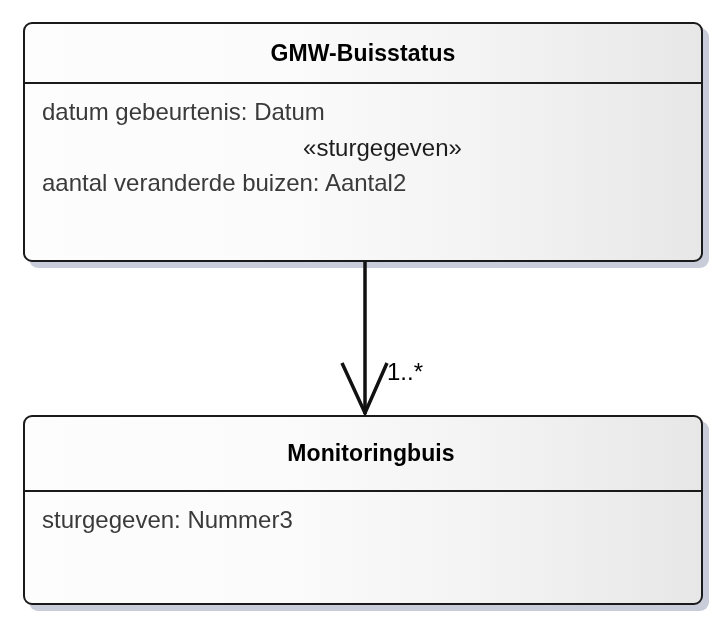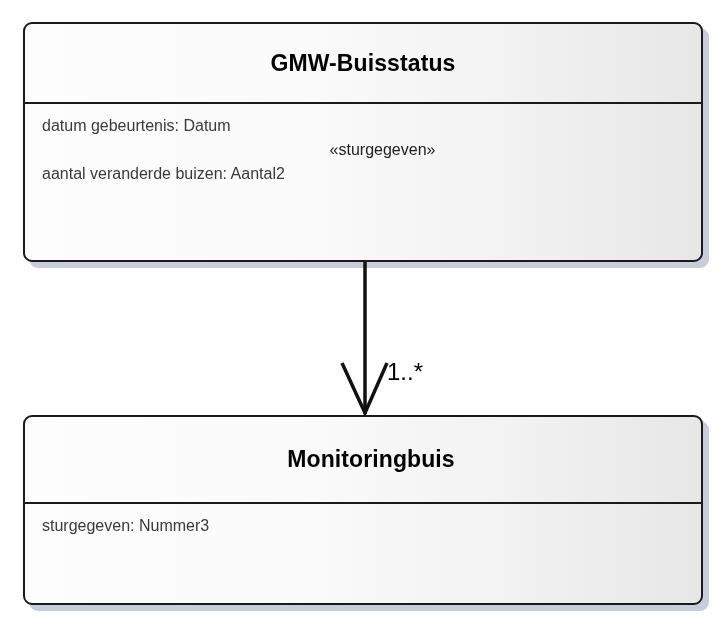--- a/index.html
+++ b/index.html
@@ -47,21 +47,21 @@
     color: #000000;
     letter-spacing: 0.1px;
     text-align: center;
     white-space: nowrap;
   }
   .uml-class-body {
     box-sizing: border-box;
     padding: 11px 0 0 17px;
   }
   .uml-attr {
-    font-size: 16px;
+    font-size: 24px;
     color: #3a3a3a;
     line-height: 1.42;
     white-space: pre;
   }
   .uml-attr.stereotype {
     padding-left: 22px;
     color: #1d1d1d;
     line-height: 1.55;
     text-align: center;
   }
@@ -84,39 +84,39 @@
     z-index: 4;
   }
 </style>
 </head>
 <body>
 
 <div id="canvas">
 
   <div class="uml-shadow" style="left:29px; top:28px; width:680px; height:240px;"></div>
   <div class="uml-class" style="left:23px; top:22px; width:680px; height:240px; z-index:2;">
-    <div class="uml-class-header" style="height:80px;">
+    <div class="uml-class-header" style="height:60px;">
       <span class="uml-class-name">GMW-Buisstatus</span>
     </div>
     <div class="uml-class-body">
       <div class="uml-attr">datum gebeurtenis: Datum</div>
       <div class="uml-attr stereotype">«sturgegeven»</div>
       <div class="uml-attr">aantal veranderde buizen: Aantal2</div>
     </div>
   </div>
 
   <svg class="assoc-layer" width="728" height="640" viewBox="0 0 728 640">
     <line x1="365" y1="262" x2="365" y2="414" stroke="#111111" stroke-width="3.5"></line>
     <polyline points="342,363 365,413 387,363" fill="none" stroke="#111111" stroke-width="3.5" stroke-linecap="butt" stroke-linejoin="miter"></polyline>
   </svg>
   <div class="assoc-label" style="left:387px; top:358px;">1..*</div>
 
   <div class="uml-shadow" style="left:29px; top:421px; width:680px; height:190px;"></div>
   <div class="uml-class" style="left:23px; top:415px; width:680px; height:190px; z-index:2;">
-    <div class="uml-class-header" style="height:87px;padding-left:16px;">
+    <div class="uml-class-header" style="height:75px;padding-left:16px;">
       <span class="uml-class-name">Monitoringbuis</span>
     </div>
     <div class="uml-class-body">
       <div class="uml-attr">sturgegeven: Nummer3</div>
     </div>
   </div>
 
 </div>
 
 </body></html>

